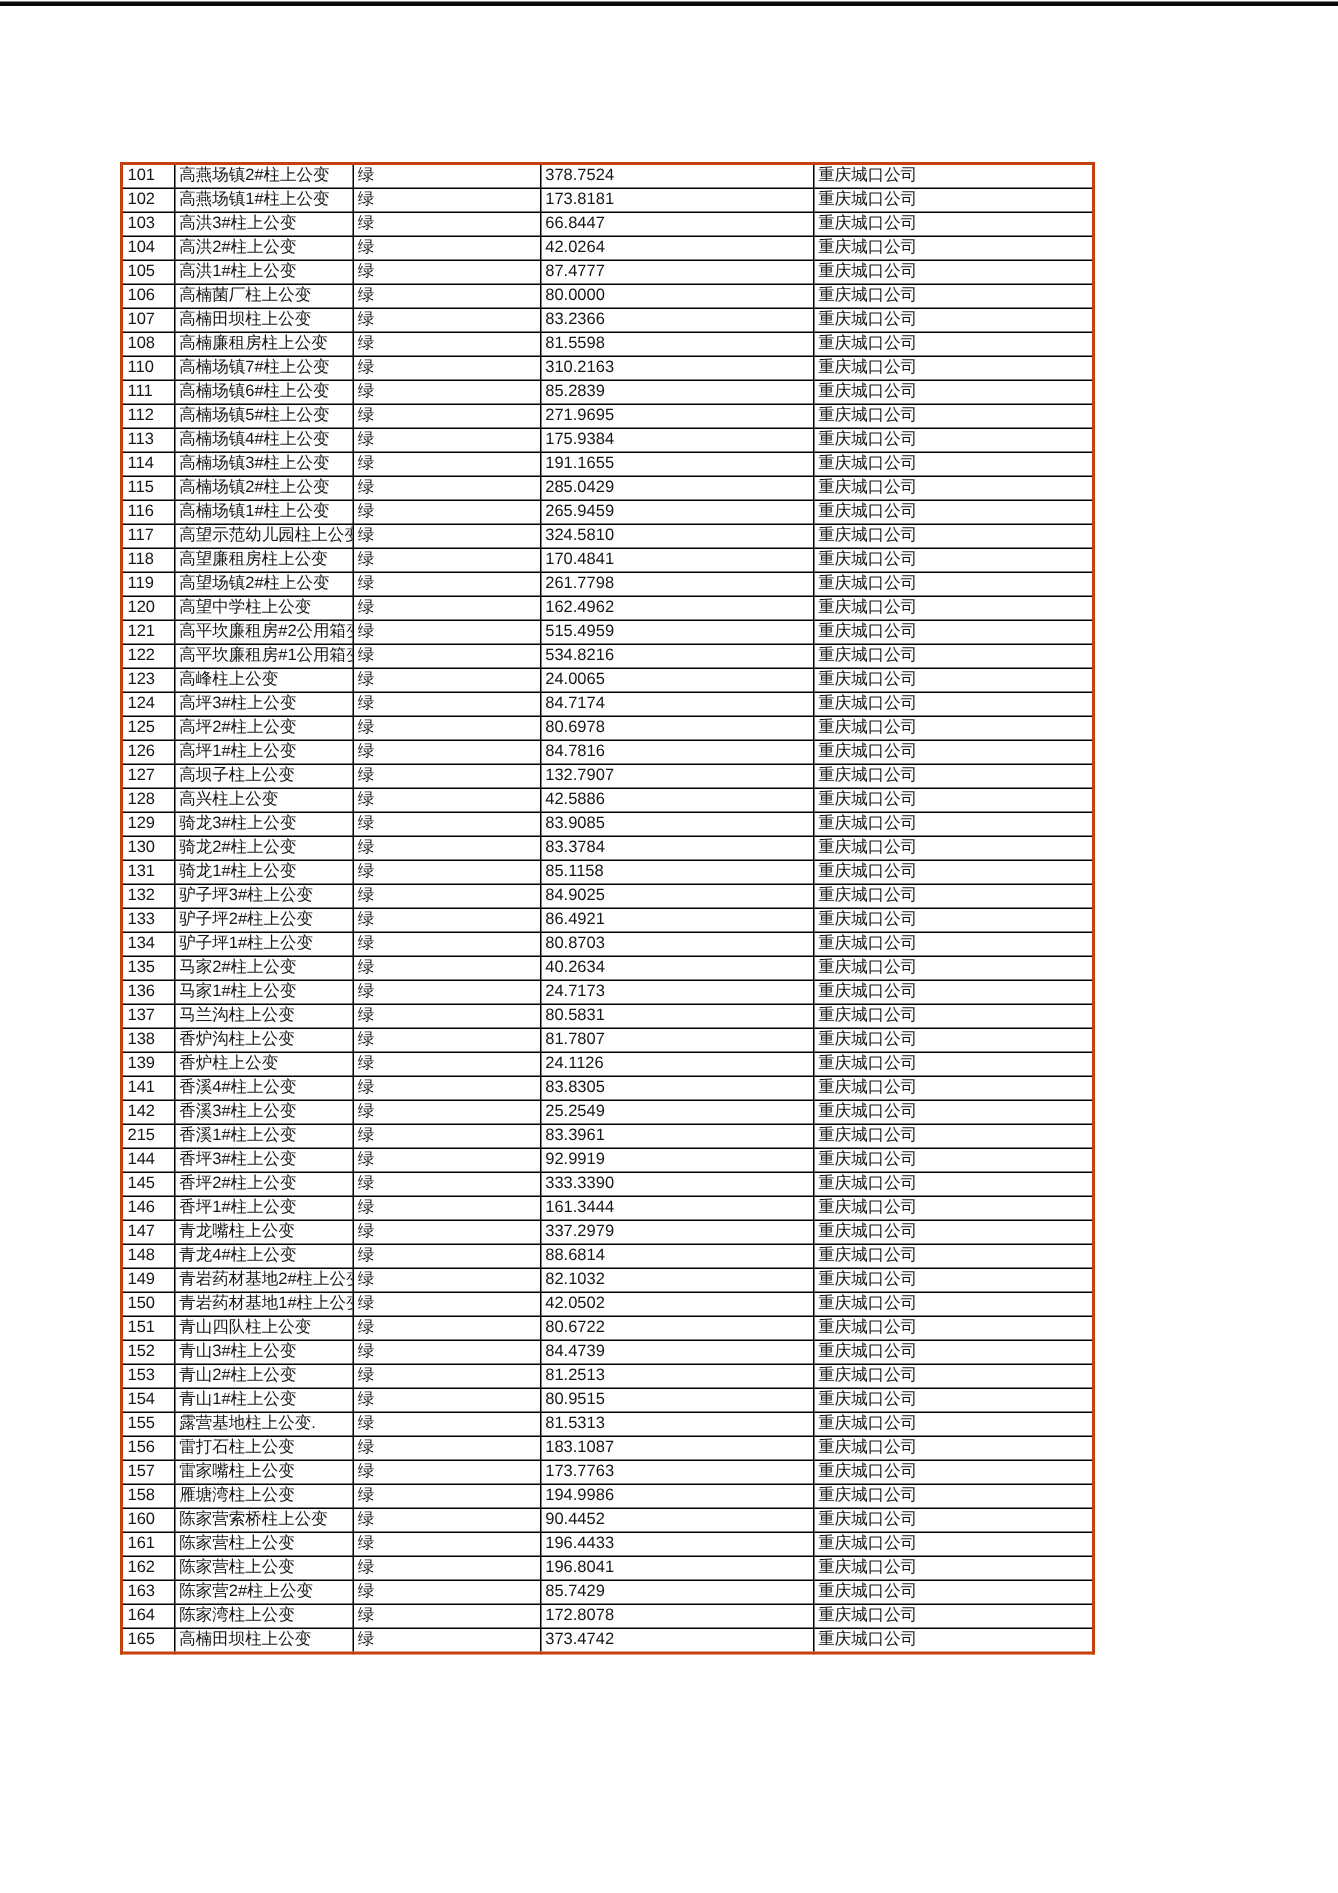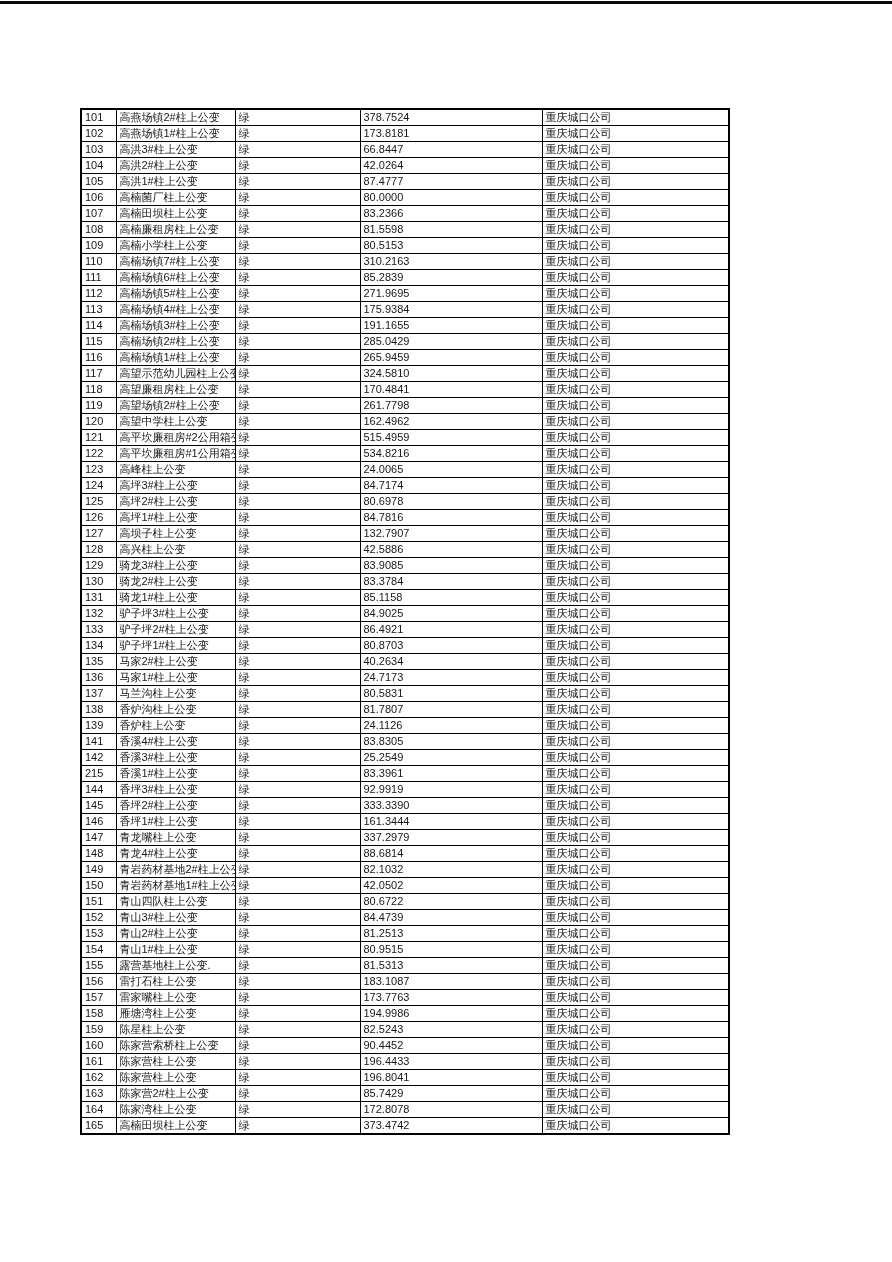--- a/index.html
+++ b/index.html
@@ -25,21 +25,21 @@
   }
   .table-wrap {
     position: absolute;
     left: 80px;
     top: 108px;
   }
   table.data-table {
     border-collapse: collapse;
     table-layout: fixed;
     width: 648px;
-    border: 2px solid #000000;
+    border: 2px solid #c2410c;
   }
   table.data-table td {
     border: 1px solid #000000;
     height: 15px;
     line-height: 15px;
     padding: 0 1px 0 3px;
     font-size: 11px;
     color: #161616;
     overflow: hidden;
     white-space: nowrap;
@@ -119,27 +119,20 @@
             <td class="col-company">重庆城口公司</td>
           </tr>
           <tr>
             <td class="col-no">108</td>
             <td class="col-name">高楠廉租房柱上公变</td>
             <td class="col-status">绿</td>
             <td class="col-value">81.5598</td>
             <td class="col-company">重庆城口公司</td>
           </tr>
           <tr>
-            <td class="col-no">109</td>
-            <td class="col-name">高楠小学柱上公变</td>
-            <td class="col-status">绿</td>
-            <td class="col-value">80.5153</td>
-            <td class="col-company">重庆城口公司</td>
-          </tr>
-          <tr>
             <td class="col-no">110</td>
             <td class="col-name">高楠场镇7#柱上公变</td>
             <td class="col-status">绿</td>
             <td class="col-value">310.2163</td>
             <td class="col-company">重庆城口公司</td>
           </tr>
           <tr>
             <td class="col-no">111</td>
             <td class="col-name">高楠场镇6#柱上公变</td>
             <td class="col-status">绿</td>
@@ -459,27 +452,20 @@
             <td class="col-name">雷家嘴柱上公变</td>
             <td class="col-status">绿</td>
             <td class="col-value">173.7763</td>
             <td class="col-company">重庆城口公司</td>
           </tr>
           <tr>
             <td class="col-no">158</td>
             <td class="col-name">雁塘湾柱上公变</td>
             <td class="col-status">绿</td>
             <td class="col-value">194.9986</td>
-            <td class="col-company">重庆城口公司</td>
-          </tr>
-          <tr>
-            <td class="col-no">159</td>
-            <td class="col-name">陈星柱上公变</td>
-            <td class="col-status">绿</td>
-            <td class="col-value">82.5243</td>
             <td class="col-company">重庆城口公司</td>
           </tr>
           <tr>
             <td class="col-no">160</td>
             <td class="col-name">陈家营索桥柱上公变</td>
             <td class="col-status">绿</td>
             <td class="col-value">90.4452</td>
             <td class="col-company">重庆城口公司</td>
           </tr>
           <tr>

